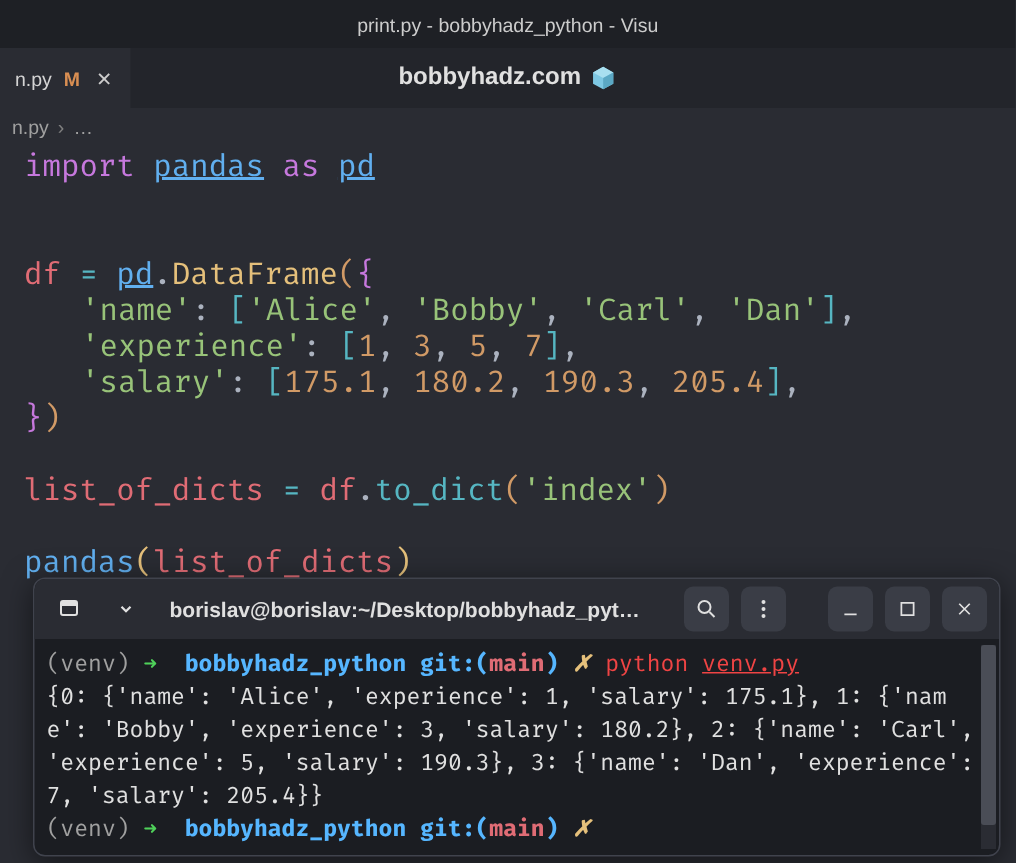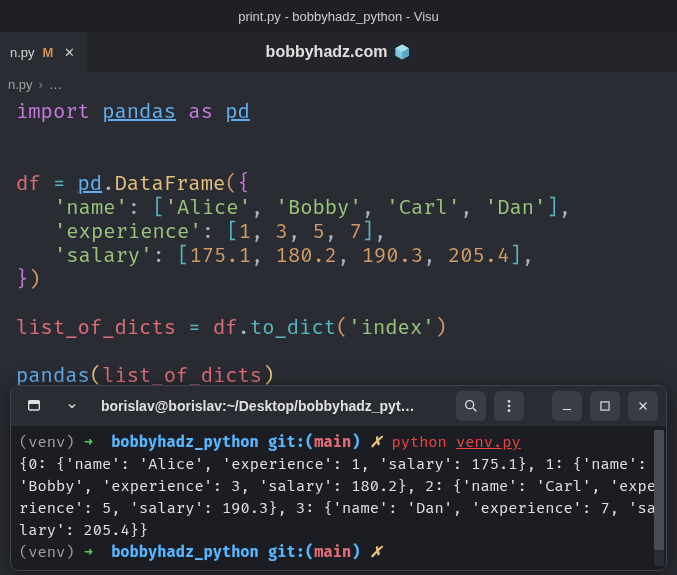--- a/index.html
+++ b/index.html
@@ -90,21 +90,21 @@
 .brk-p { color: #c678dd; }
 .brk-b { color: #56b6c2; }
 .str { color: #98c379; margin-top: 42px; }
 .num { color: #d19a66; }
 .punct { color: #abb2bf; }
 .guide { color: #3b3f48; display:inline-block; width: 1ch; border-left: 1px solid #3b3f48; margin-right: 18px; }
 .indent { display:inline-block; width: 38px; }
 .fn { color: #61afef; }
 .terminal-panel {
   position: absolute;
-  left: 10px;
+  left: 22px;
   right: 10px;
   bottom: 4px;
   height: 186px;
   background: #1b1d22;
   border-radius: 8px;
   border: 1px solid #40434d;
   overflow: hidden;
   box-shadow: 0 4px 20px rgba(0,0,0,0.5);
 }
 .term-header {

